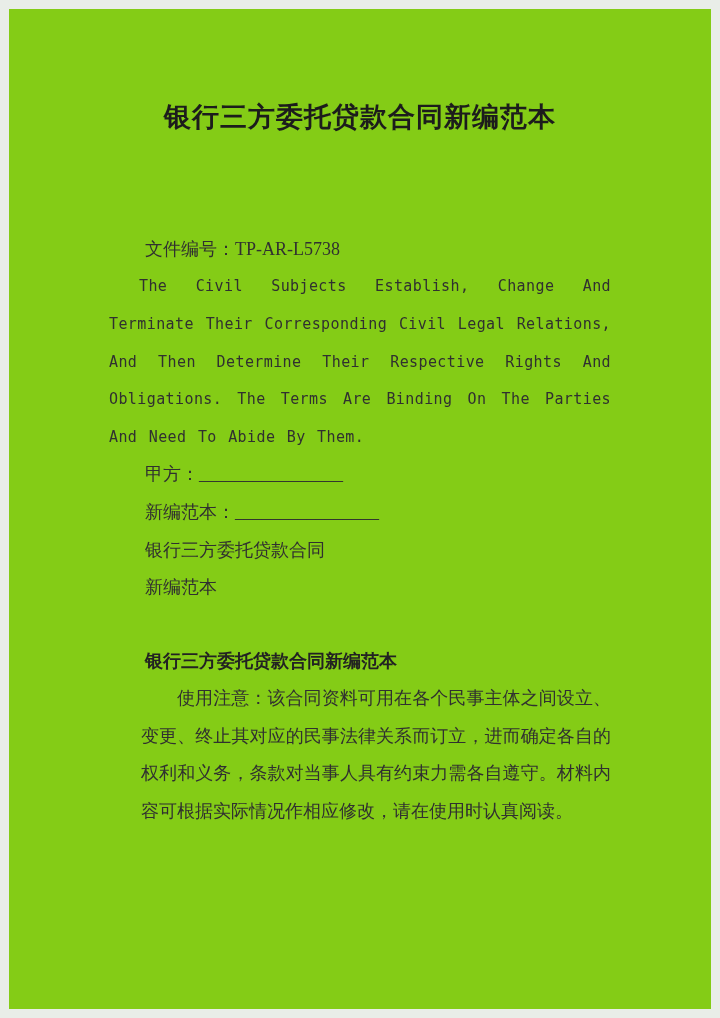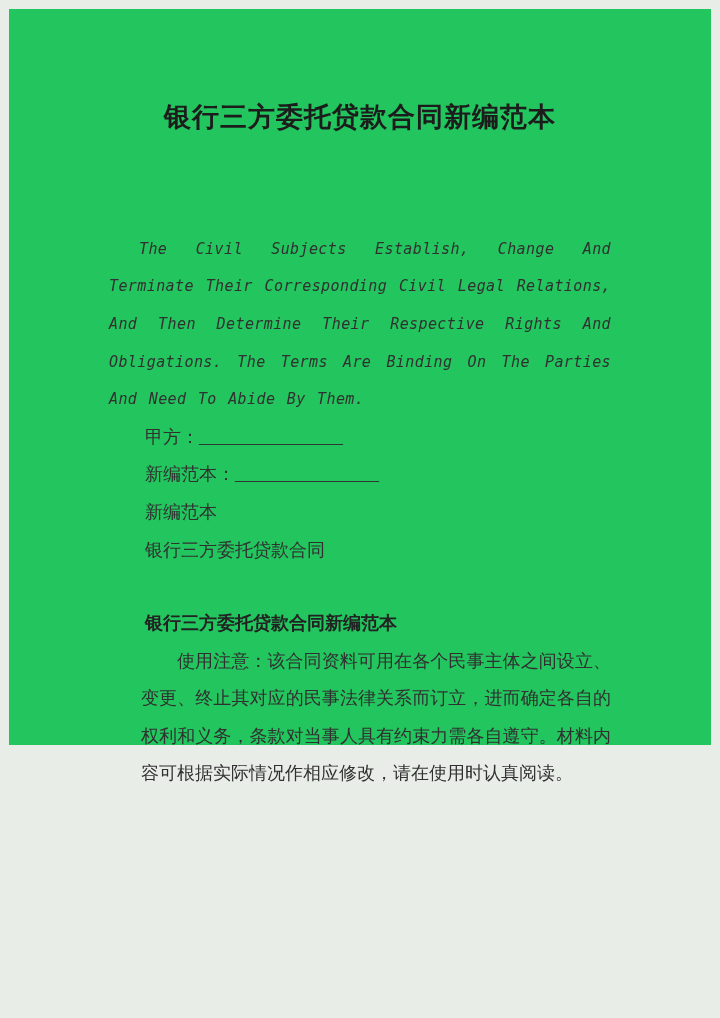--- a/index.html
+++ b/index.html
@@ -12,22 +12,22 @@
       background: #e9ede8;
       position: relative;
       font-family: "Liberation Serif", "DejaVu Serif", serif;
       overflow: hidden;
     }
     .paper {
       position: absolute;
       left: 9px;
       top: 9px;
       width: 702px;
-      height: 736px;
-      background: #22c55e;
+      height: 1000px;
+      background: #84cc16;
       box-sizing: border-box;
       padding: 92px 100px 0 100px;
       color: #303030;
     }
     .doc-title {
       margin: 0 0 96px 0;
       text-align: center;
       font-size: 27px;
       font-weight: bold;
       color: #1c1c1c;
@@ -42,49 +42,49 @@
     }
     .indent {
       text-indent: 2em;
     }
     .english {
       font-family: "DejaVu Sans Mono", "Liberation Mono", monospace;
       font-size: 15px;
       text-align: justify;
       letter-spacing: 0.4px;
       word-spacing: 2px;
-      font-style: italic;
     }
     .justify {
       text-align: justify;
       margin-left: 32px;
     }
     .section-heading {
       font-weight: bold;
       margin-top: 36px;
       color: #222222;
     }
   </style>
 </head>
 <body>
 
 <div class="paper">
 
   <h1 class="doc-title">银行三方委托贷款合同新编范本</h1>
 
+  <p class="para indent">文件编号：TP-AR-L5738</p>
 
   <p class="para indent english">The Civil Subjects Establish, Change And Terminate Their Corresponding Civil Legal Relations, And Then Determine Their Respective Rights And Obligations. The Terms Are Binding On The Parties And Need To Abide By Them.</p>
 
 
   <p class="para indent">甲方：________________</p>
 
 
   <p class="para indent">新编范本：________________</p>
 
+  <p class="para indent">银行三方委托贷款合同</p>
+
   <p class="para indent">新编范本</p>
-
-  <p class="para indent">银行三方委托贷款合同</p>
 
   <p class="para indent section-heading">银行三方委托贷款合同新编范本</p>
 
   <p class="para indent justify">使用注意：该合同资料可用在各个民事主体之间设立、变更、终止其对应的民事法律关系而订立，进而确定各自的权利和义务，条款对当事人具有约束力需各自遵守。材料内容可根据实际情况作相应修改，请在使用时认真阅读。</p>
 
 </div>
 
 </body></html>

